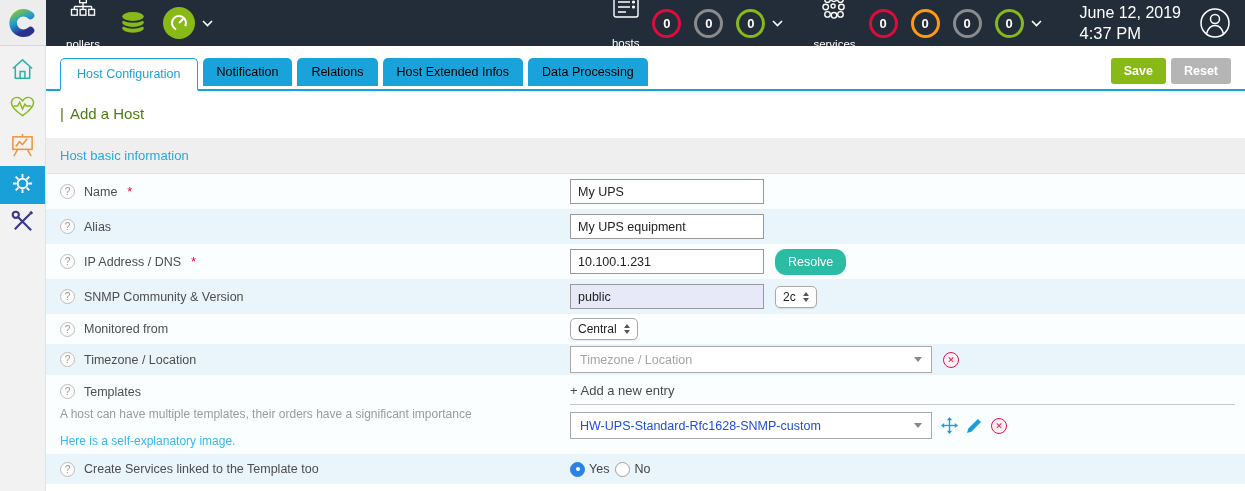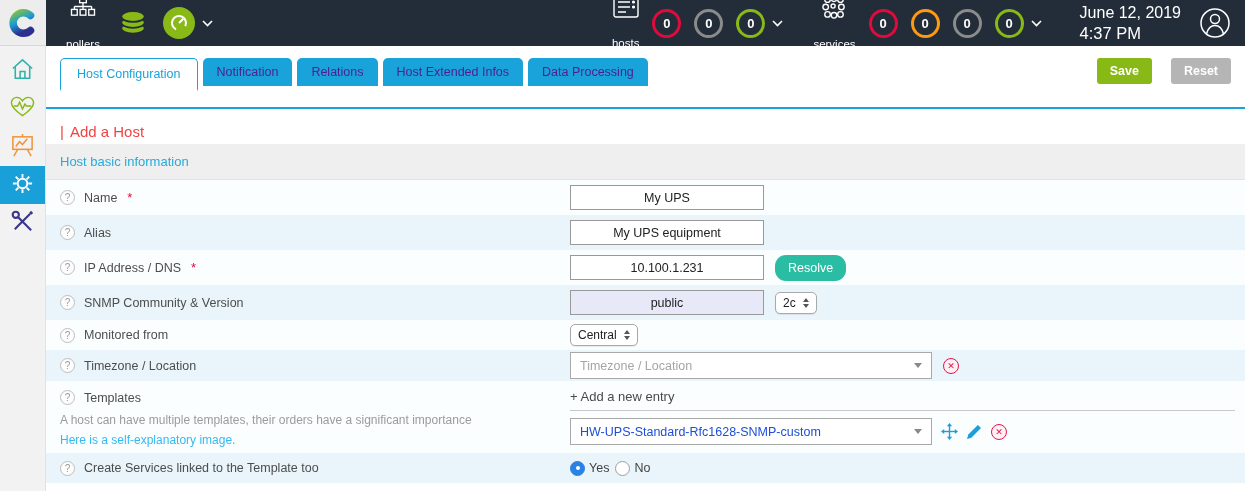--- a/index.html
+++ b/index.html
@@ -33,62 +33,62 @@
   .sidebar { position:absolute; top:46px; left:0; bottom:0; width:46px; background:#f2f2f2; border-right:1px solid #e2e2e2; padding-top:6px; }
   .side-item { height:38px; display:flex; align-items:center; justify-content:center; cursor:pointer; }
   .side-item.active { background:#19a0d8; }
 
   
   .main { position:absolute; top:46px; left:46px; right:0; bottom:0; background:#fff; }
   .breadcrumb { padding:16px 0 0 14px; font-size:13px; color:#4d4d4d; }
   .breadcrumb span { margin-right:5px; }
 
   .tabs { display:flex; align-items:flex-start; padding:12px 14px 0 14px; border-bottom:2px solid #1aa3da; }
-  .tab { background:#1aa3da; color:#4c1d95; font-size:12.5px; padding:7px 14px 7px; border-radius:5px 5px 0 0; margin-right:5px; cursor:pointer; white-space:nowrap; }
+  .tab { background:#1aa3da; color:#000000; font-size:12.5px; padding:7px 14px 7px; border-radius:5px 5px 0 0; margin-right:5px; cursor:pointer; white-space:nowrap; }
   .tab.active { background:#fff; color:#1aa3da; border:1px solid #1aa3da; border-bottom:2px solid #fff; margin-bottom:-2px; padding:8px 16px 8px; }
-  .tab-actions { margin-left:auto; display:flex; gap:19px; padding-bottom:23px; }
+  .tab-actions { margin-left:auto; display:flex; gap:5px; padding-bottom:0; }
   .btn { border:none; border-radius:3px; color:#fff; font-size:12.5px; font-weight:bold; padding:6px 13px; cursor:pointer; font-family:inherit; }
   .btn-save { background:#88b917; }
   .btn-reset { background:#b5b5b5; }
 
-  .page-title { padding:14px 14px 4px; font-size:15px; color:#ef4444; }
+  .page-title { padding:14px 14px 16px; font-size:15px; color:#4d7c0f; }
   .page-title .bar { margin-right:6px; }
   .section-header { background:#efefef; border-bottom:1px solid #e3e3e3; padding:10px 14px; font-size:13px; color:#25aade; }
 
   
   .frow { display:flex; align-items:center; min-height:35px; }
   .row-a { background:#fbfeff; }
   .row-b { background:#e9f5fb; }
   .frow.h30 { min-height:30px; }
   .frow.h31 { min-height:31px; }
   .flabel { flex:0 0 524px; display:flex; align-items:center; gap:9px; padding-left:14px; font-size:12.5px; color:#4d4d4d; }
   .fcontrol { flex:1; display:flex; align-items:center; gap:11px; padding-right:10px; }
   .qicon { width:15px; height:15px; flex:0 0 15px; border:1px solid #bdbdbd; border-radius:50%; color:#9a9a9a; font-size:10px; display:inline-flex; align-items:center; justify-content:center; background:#fdfdfd; }
   .req { color:#e00b3d; font-size:13px; margin-left:1px; }
-  input.txt { width:194px; height:25px; border:1px solid #999; padding:2px 7px; font-size:12.5px; color:#222; font-family:inherit; background:#fff;text-align:center; }
+  input.txt { width:194px; height:25px; border:1px solid #999; padding:2px 7px; font-size:12.5px; color:#222; font-family:inherit; background:#fff; }
   input.txt.community { background:#e7e8f8; }
   .btn-resolve { background:#2bbda4; border:none; border-radius:11px; color:#fff; font-size:12.5px; padding:6px 13px; cursor:pointer; font-family:inherit; }
   .mini-select { display:inline-flex; align-items:center; background:#fff; border:1px solid #a9a9a9; border-radius:5px; padding:3px 7px; font-size:12px; color:#222; cursor:pointer; box-shadow:0 1px 1px rgba(0,0,0,.08);text-align:center; }
   .stepper { display:inline-flex; flex-direction:column; gap:2px; margin-left:7px; }
   .stepper i { width:0; height:0; border-left:3.5px solid transparent; border-right:3.5px solid transparent; display:block; }
   .stepper .up { border-bottom:4px solid #555; }
   .stepper .down { border-top:4px solid #555; }
   .sel2 { width:362px; height:27px; background:#fff; border:1px solid #a9a9a9; display:flex; align-items:center; justify-content:space-between; padding:0 9px; font-size:12.5px; cursor:pointer; }
   .sel2 .ph { color:#a5a5a5; }
   .sel2 .val { color:#1d4ed8; }
   .s2arrow { width:0; height:0; border-left:4.5px solid transparent; border-right:4.5px solid transparent; border-top:5.5px solid #888; }
   .xcirc { width:16px; height:16px; border:1.6px solid #e4134f; border-radius:50%; color:#e4134f; font-size:9px; font-weight:bold; display:inline-flex; align-items:center; justify-content:center; cursor:pointer; background:#fff0f3; }
   .iconbtn { display:inline-flex; cursor:pointer; }
 
   
   .frow.templates { align-items:flex-start; padding:5px 0 6px; }
   .tpl-left { flex:0 0 524px; padding-left:14px; }
   .tpl-label-line { display:flex; align-items:center; gap:9px; font-size:12.5px; color:#4d4d4d; padding-top:4px; }
   .tpl-help1 { color:#9b9b9b; font-size:12px; margin-top:8px; }
-  .tpl-help2 { color:#35b9f2; font-size:12px; margin-top:6px; cursor:pointer; }
+  .tpl-help2 { color:#35b9f2; font-size:12px; margin-top:13px; cursor:pointer; }
   .tpl-right { flex:1; padding-right:10px; }
   .add-entry { font-size:13px; color:#4a4a4a; padding:3px 0 6px; cursor:pointer; display:inline-block; }
   .tpl-hr { border:none; border-top:1px solid #c9c9c9; margin:0 0 7px 0; }
   .tpl-select-line { display:flex; align-items:center; gap:9px; }
 
   .radio { width:15px; height:15px; border-radius:50%; border:1.5px solid #9e9e9e; background:#fff; display:inline-block; position:relative; cursor:pointer; }
   .radio.on { border-color:#2a82e4; background:#2a82e4; }
   .radio.on::after { content:""; position:absolute; left:4.5px; top:4.5px; width:4px; height:4px; border-radius:50%; background:#fff; }
   .radio-lbl { font-size:12.5px; color:#444; margin:0 6px 0 4px; }
 </style>

